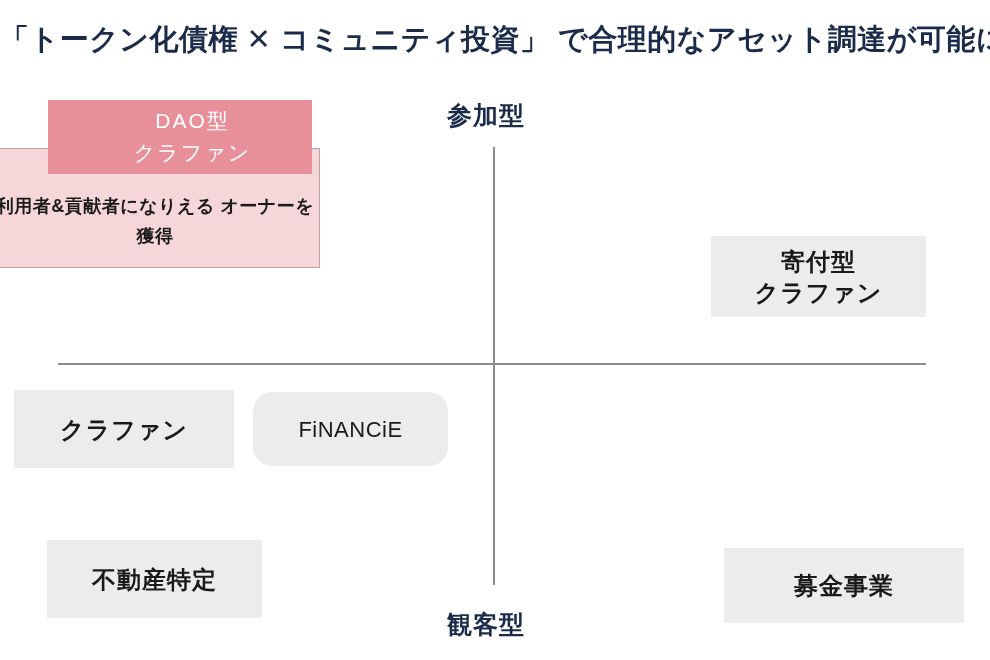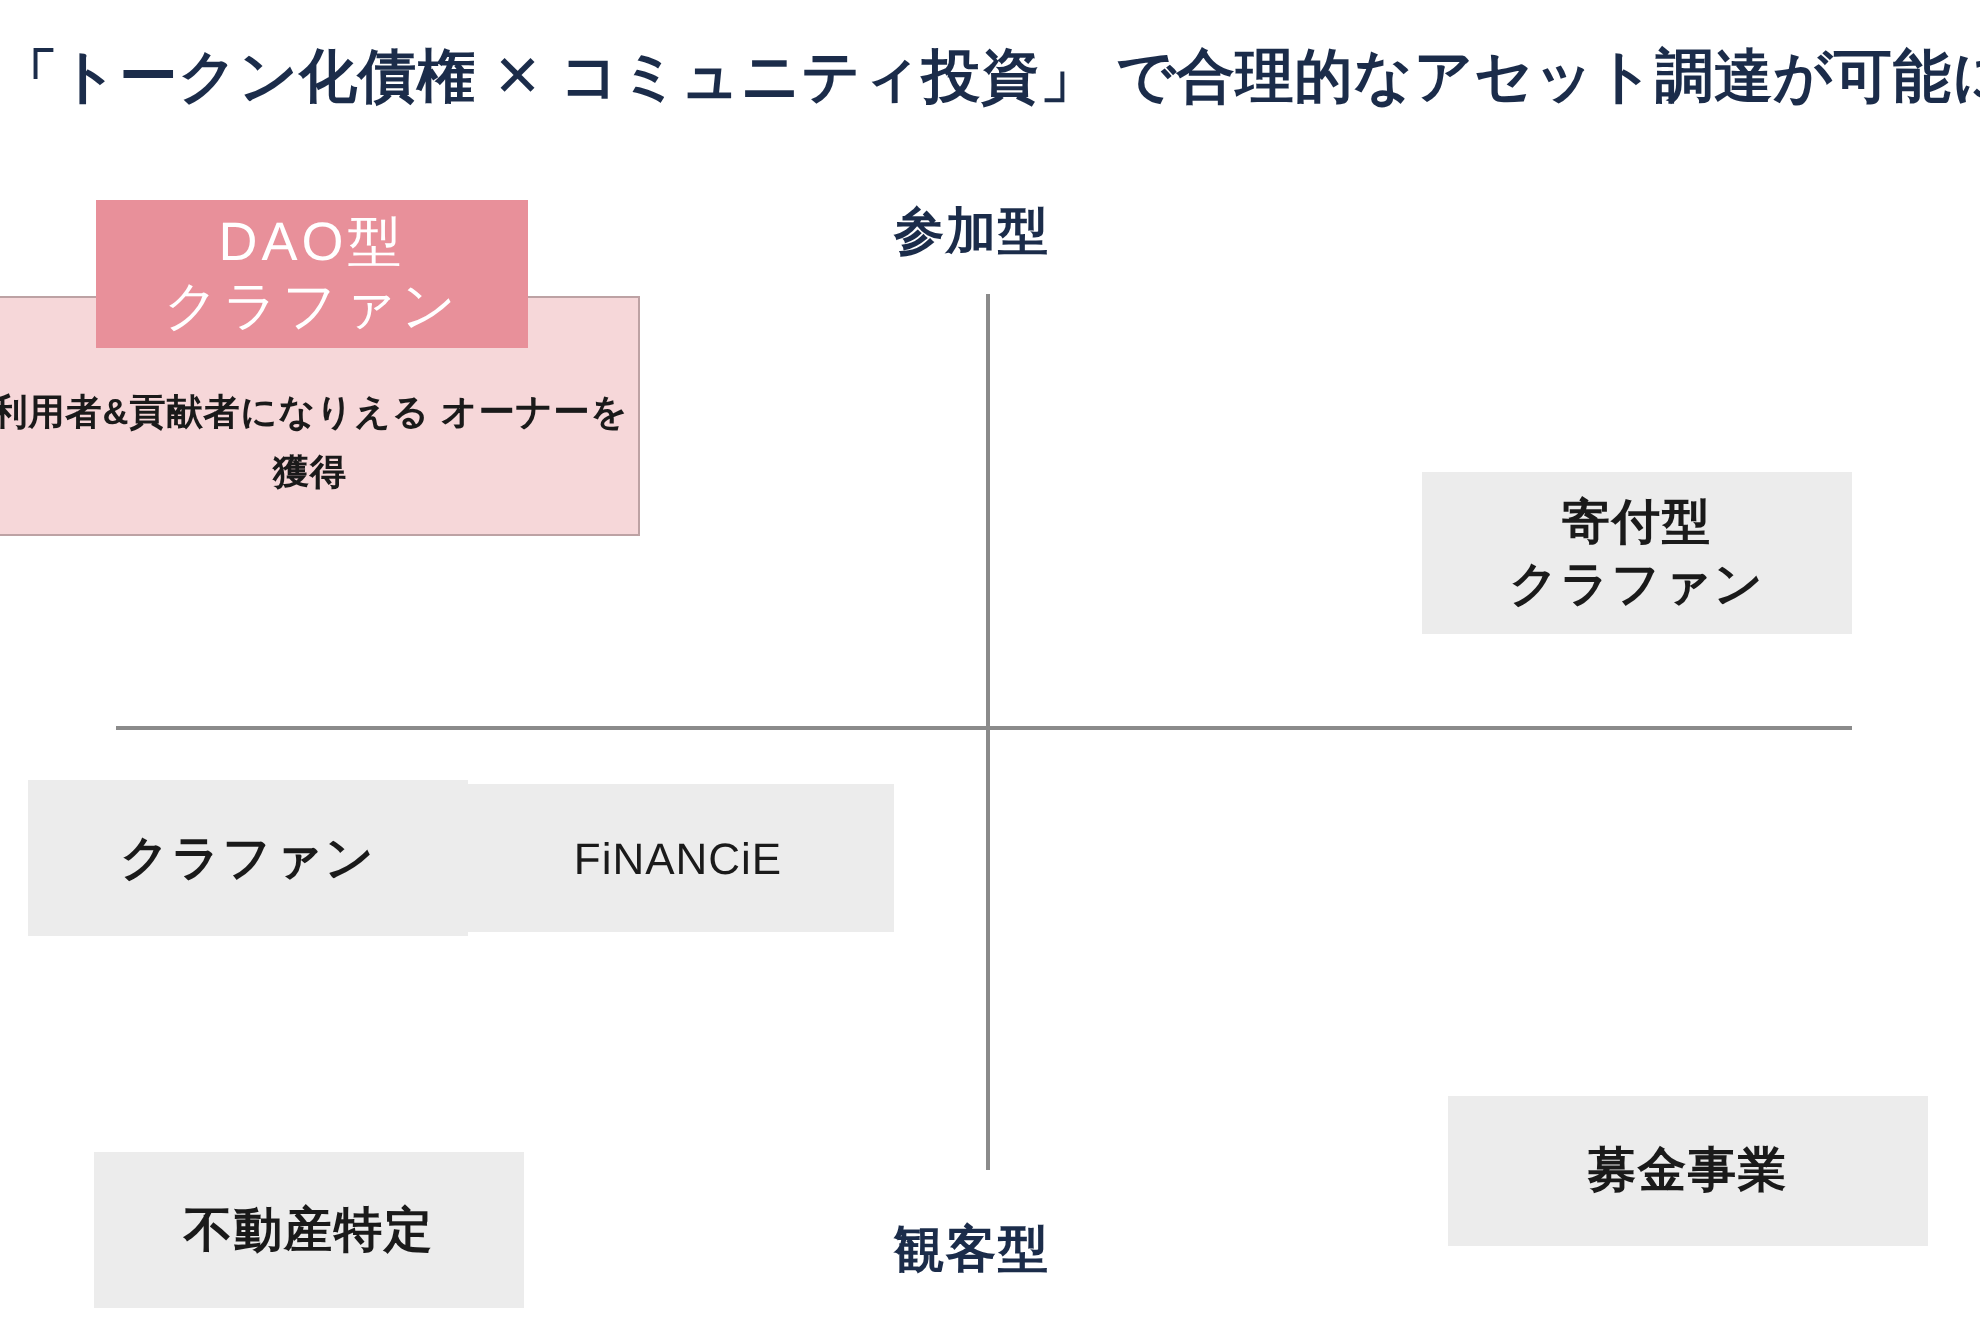--- a/index.html
+++ b/index.html
@@ -89,22 +89,22 @@
   .card .line { display: block; }
   .card.latin {
     font-weight: normal;
     font-size: 22px;
     letter-spacing: 0.5px;
   }
 
   
   #card-donation   { left: 711px; top: 236px; width: 215px; height: 81px; }
   #card-investment { left: 14px;  top: 390px; width: 220px; height: 78px; }
-  #card-financie   { left: 231px; top: 392px; width: 216px; height: 74px; }
-  #card-realestate { left: 47px;  top: 540px; width: 215px; height: 78px; margin-top: 36px; }
+  #card-financie   { left: 253px; top: 392px; width: 195px; height: 74px; border-radius: 19px; }
+  #card-realestate { left: 47px;  top: 540px; width: 215px; height: 78px; }
   #card-fundraise  { left: 724px; top: 548px; width: 240px; height: 75px; }
 
   
   .dao-body {
     position: absolute;
     left: -10px;
     top: 148px;
     width: 330px;
     height: 120px;
     background: #f6d7d9;
@@ -120,32 +120,33 @@
     color: #1a1a1a;
     font-size: 18px;
     font-weight: bold;
     line-height: 30px;
     letter-spacing: 0.5px;
   }
   .dao-header {
     position: absolute;
     left: 48px;
     top: 100px;
-    width: 216px;
+    width: 239px;
     height: 74px;
     background: #e8909a;
     display: flex;
     align-items: center;
     justify-content: center;
     text-align: center;
     color: #ffffff;
-    font-size: 27px;
+    font-size: 21px;
     font-weight: normal;
     line-height: 32px;
     letter-spacing: 2px;
+    padding-left: 25px;
   }
   .dao-header .line { display: block; }
 </style>
 </head>
 <body>
 
 <div id="slide">
 
   <div class="slide-title">「トークン化債権 ✕ コミュニティ投資」 で合理的なアセット調達が可能に</div>
 

